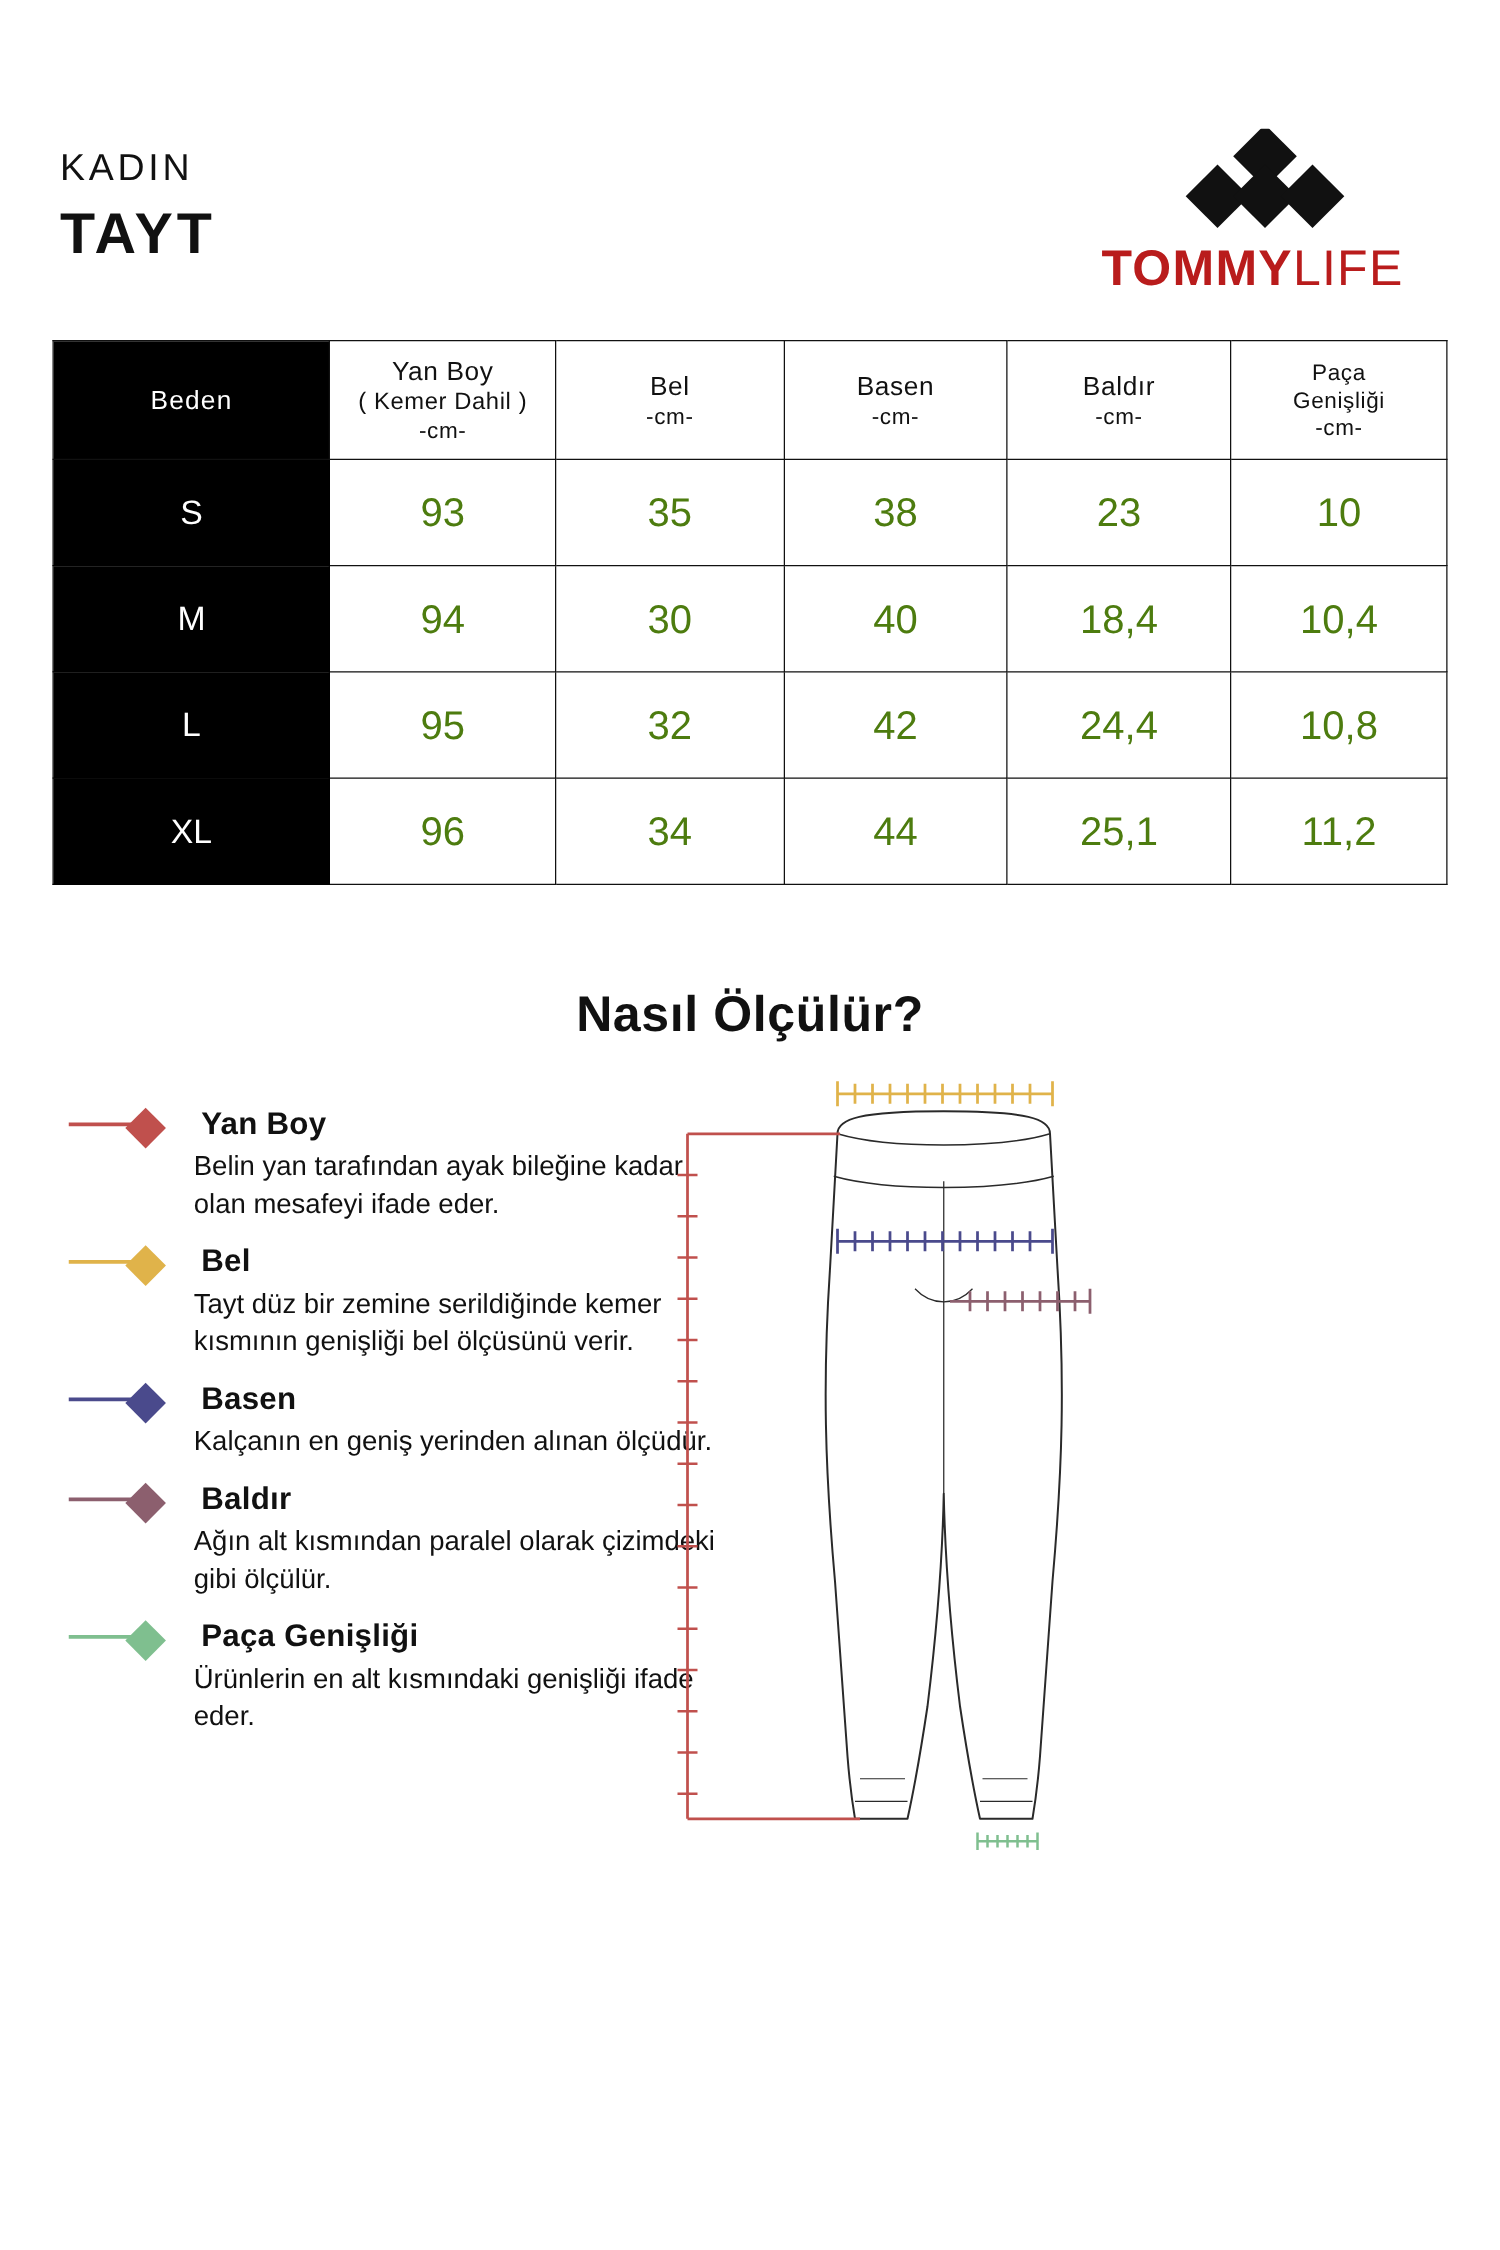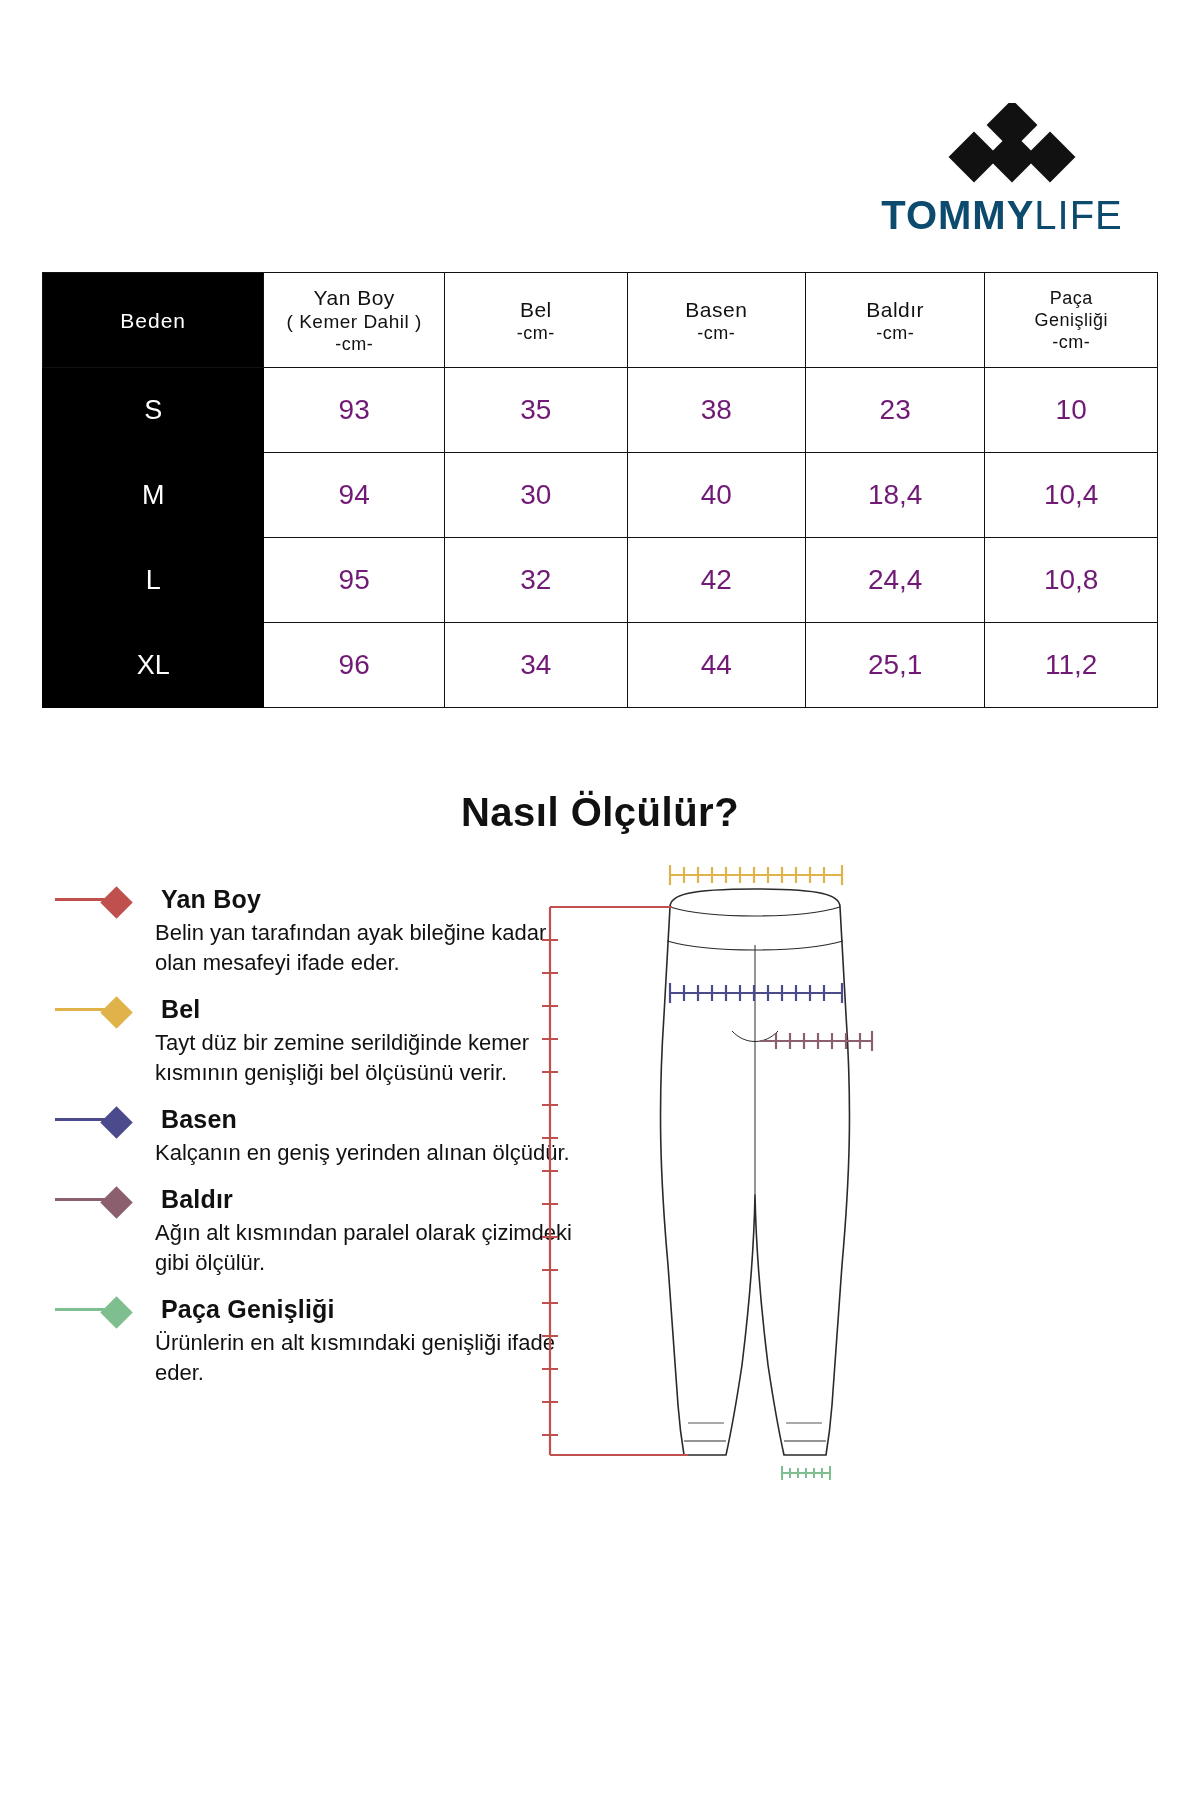--- a/index.html
+++ b/index.html
@@ -59,21 +59,21 @@
     text-align: center;
   }
   .brand-mark {
     display: block;
     margin: 0 auto 10px auto;
   }
   .brand-name {
     font-size: 40px;
     font-weight: 700;
     letter-spacing: 1px;
-    color: #0c4a6e;
+    color: #b91c1c;
     line-height: 44px;
     white-space: nowrap;
   }
   .brand-name .light { font-weight: 400; }
 
   
   .size-table {
     position: absolute;
     left: 42px;
     top: 272px;
@@ -106,22 +106,22 @@
     line-height: 22px;
   }
   .size-table thead th.hdr-beden {
     background: #000;
     color: #fff;
     font-size: 21px;
     letter-spacing: 1px;
   }
   .size-table tbody td {
     height: 82px;
-    font-size: 28px;
-    color: #701a75;
+    font-size: 32px;
+    color: #4d7c0f;
   }
   .size-table tbody td.sz {
     background: #000;
     color: #fff;
     font-size: 27px;
     border-color: #000;
   }
   .col-beden { width: 195px; }
   .col-yanboy { width: 159px; }
   .col-bel    { width: 161px; }
@@ -201,20 +201,24 @@
     width: 640px;
     height: 660px;
   }
 </style>
 </head>
 <body>
 
 <div class="page">
 
   <div class="header">
+    <div class="title-block">
+      <div class="title-kadin">KADIN</div>
+      <div class="title-tayt">TAYT</div>
+    </div>
     <div class="brand-block">
       <svg class="brand-mark" width="200" height="80" viewBox="0 0 200 80">
         <g fill="#111111">
           <rect x="92" y="4" width="36" height="36" transform="rotate(45 110 22)"></rect>
           <rect x="54" y="36" width="36" height="36" transform="rotate(45 72 54)"></rect>
           <rect x="92" y="36" width="36" height="36" transform="rotate(45 110 54)"></rect>
           <rect x="130" y="36" width="36" height="36" transform="rotate(45 148 54)"></rect>
         </g>
       </svg>
       <div class="brand-name">

